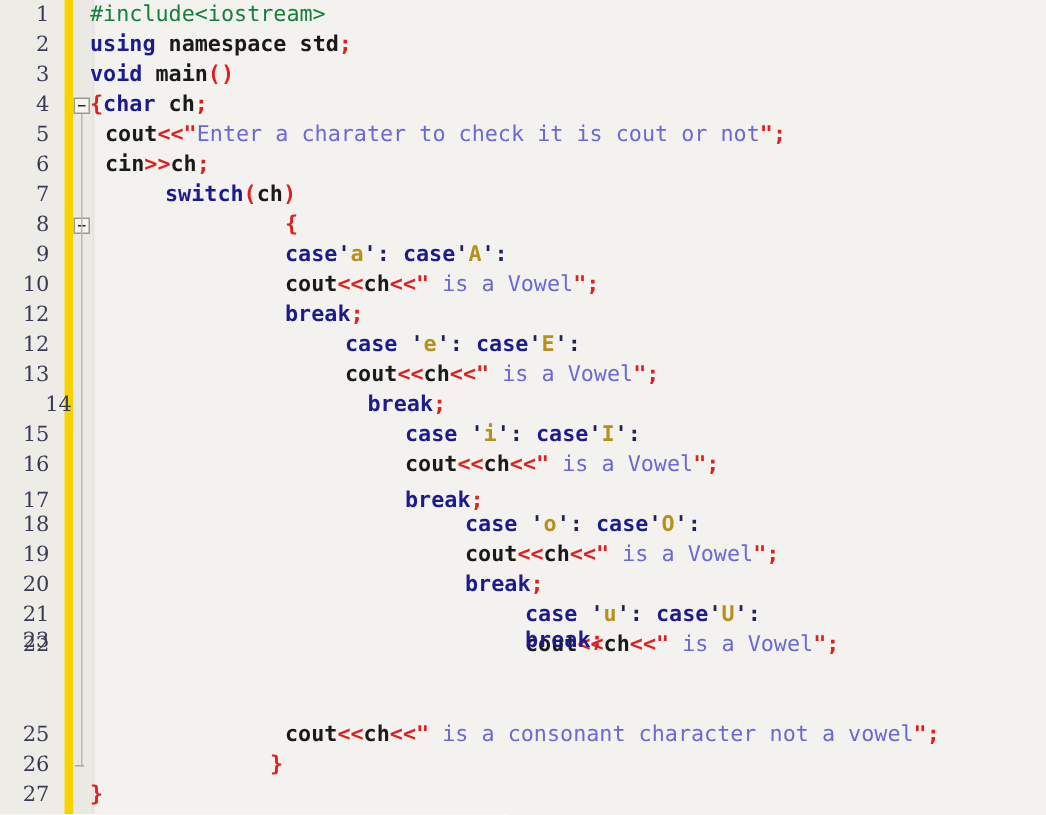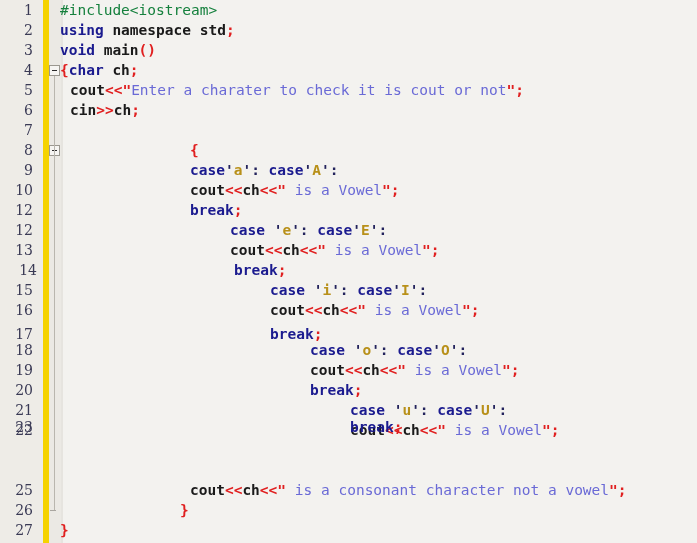--- a/index.html
+++ b/index.html
@@ -134,28 +134,28 @@
       <div class="fold-line" style="top: 76px; height: 434px;"></div>
     </div>
 
   <div class="rows" id="rows">
       <div class="row" style="top: 0px; position: absolute; left: 0px; width: 697px;"><span class="lineno">1</span><span class="code" style="left: 60px;"><span class="t-pre">#include&lt;iostream&gt;</span></span></div>
       <div class="row" style="top: 20px; position: absolute; left: 0px; width: 697px;"><span class="lineno">2</span><span class="code" style="left: 60px;"><span class="t-kw">using</span><span class="t-id"> namespace</span><span class="t-id"> std</span><span class="t-punc">;</span></span></div>
       <div class="row" style="top: 40px; position: absolute; left: 0px; width: 697px;"><span class="lineno">3</span><span class="code" style="left: 60px;"><span class="t-kw">void</span><span class="t-id"> main</span><span class="t-punc">()</span></span></div>
       <div class="row" style="top: 60px; position: absolute; left: 0px; width: 697px;"><span class="lineno">4</span><span class="code" style="left: 60px;"><span class="t-punc">{</span><span class="t-kw">char</span><span class="t-id"> ch</span><span class="t-punc">;</span></span></div>
       <div class="row" style="top: 80px; position: absolute; left: 0px; width: 697px;"><span class="lineno">5</span><span class="code" style="left: 70px;"><span class="t-id">cout</span><span class="t-punc">&lt;&lt;</span><span class="t-strq">"</span><span class="t-str">Enter a charater to check it is cout or not</span><span class="t-strq">"</span><span class="t-punc">;</span></span></div>
       <div class="row" style="top: 100px; position: absolute; left: 0px; width: 697px;"><span class="lineno">6</span><span class="code" style="left: 70px; text-align: right;"><span class="t-id">cin</span><span class="t-punc">&gt;&gt;</span><span class="t-id">ch</span><span class="t-punc">;</span></span></div>
-      <div class="row" style="top: 120px; position: absolute; left: 0px; width: 697px;"><span class="lineno">7</span></div>
+      <div class="row" style="top: 120px; position: absolute; left: 0px; width: 697px;"><span class="lineno">7</span><span class="code" style="left: 110px;"><span class="t-kw">switch</span><span class="t-punc">(</span><span class="t-id">ch</span><span class="t-punc">)</span></span></div>
       <div class="row" style="top: 140px; position: absolute; left: 0px; width: 697px;"><span class="lineno">8</span><span class="code" style="left: 190px;"><span class="t-punc">{</span></span></div>
       <div class="row" style="top: 160px; position: absolute; left: 0px; width: 697px;"><span class="lineno">9</span><span class="code" style="left: 190px;"><span class="t-kw">case</span><span class="t-chrq">'</span><span class="t-chr">a</span><span class="t-chrq">'</span><span class="t-col">: </span><span class="t-kw">case</span><span class="t-chrq">'</span><span class="t-chr">A</span><span class="t-chrq">'</span><span class="t-col">:</span></span></div>
       <div class="row" style="top: 180px; position: absolute; left: 0px; width: 697px;"><span class="lineno">10</span><span class="code" style="left: 190px;"><span class="t-id">cout</span><span class="t-punc">&lt;&lt;</span><span class="t-id">ch</span><span class="t-punc">&lt;&lt;</span><span class="t-strq">"</span><span class="t-str"> is a Vowel</span><span class="t-strq">"</span><span class="t-punc">;</span></span></div>
       <div class="row" style="top: 200px; position: absolute; left: 0px; width: 697px;"><span class="lineno">12</span><span class="code" style="left: 190px;"><span class="t-kw">break</span><span class="t-punc">;</span></span></div>
       <div class="row" style="top: 220px; position: absolute; left: 0px; width: 697px;"><span class="lineno">12</span><span class="code" style="left: 230px;"><span class="t-kw">case</span><span class="t-id"> </span><span class="t-chrq">'</span><span class="t-chr">e</span><span class="t-chrq">'</span><span class="t-col">: </span><span class="t-kw">case</span><span class="t-chrq">'</span><span class="t-chr">E</span><span class="t-chrq">'</span><span class="t-col">:</span></span></div>
       <div class="row" style="top: 240px; position: absolute; left: 0px; width: 697px;"><span class="lineno">13</span><span class="code" style="left: 230px;"><span class="t-id">cout</span><span class="t-punc">&lt;&lt;</span><span class="t-id">ch</span><span class="t-punc">&lt;&lt;</span><span class="t-strq">"</span><span class="t-str"> is a Vowel</span><span class="t-strq">"</span><span class="t-punc">;</span></span></div>
-      <div class="row" style="top: 260px; position: absolute; left: 4px; width: 577px;"><span class="lineno">14</span><span class="code" style="left: 230px;"><span class="t-kw">break</span><span class="t-punc">;</span></span></div>
+      <div class="row" style="top: 260px; position: absolute; left: 15px; width: 577px;"><span class="lineno">14</span><span class="code" style="left: 230px;"><span class="t-kw">break</span><span class="t-punc">;</span></span></div>
       <div class="row" style="top: 280px; position: absolute; left: 0px; width: 697px;"><span class="lineno">15</span><span class="code" style="left: 270px;"><span class="t-kw">case</span><span class="t-id"> </span><span class="t-chrq">'</span><span class="t-chr">i</span><span class="t-chrq">'</span><span class="t-col">: </span><span class="t-kw">case</span><span class="t-chrq">'</span><span class="t-chr">I</span><span class="t-chrq">'</span><span class="t-col">:</span></span></div>
       <div class="row" style="top: 300px; position: absolute; left: 0px; width: 697px;"><span class="lineno">16</span><span class="code" style="left: 270px;"><span class="t-id">cout</span><span class="t-punc">&lt;&lt;</span><span class="t-id">ch</span><span class="t-punc">&lt;&lt;</span><span class="t-strq">"</span><span class="t-str"> is a Vowel</span><span class="t-strq">"</span><span class="t-punc">;</span></span></div>
       <div class="row" style="top: 324px; position: absolute; left: 0px; width: 640px;"><span class="lineno">17</span><span class="code" style="left: 270px;"><span class="t-kw">break</span><span class="t-punc">;</span></span></div>
       <div class="row" style="top: 340px; position: absolute; left: 0px; width: 697px;"><span class="lineno">18</span><span class="code" style="left: 310px;"><span class="t-kw">case</span><span class="t-id"> </span><span class="t-chrq">'</span><span class="t-chr">o</span><span class="t-chrq">'</span><span class="t-col">: </span><span class="t-kw">case</span><span class="t-chrq">'</span><span class="t-chr">O</span><span class="t-chrq">'</span><span class="t-col">:</span></span></div>
       <div class="row" style="top: 360px; position: absolute; left: 0px; width: 697px;"><span class="lineno">19</span><span class="code" style="left: 310px;"><span class="t-id">cout</span><span class="t-punc">&lt;&lt;</span><span class="t-id">ch</span><span class="t-punc">&lt;&lt;</span><span class="t-strq">"</span><span class="t-str"> is a Vowel</span><span class="t-strq">"</span><span class="t-punc">;</span></span></div>
       <div class="row" style="top: 380px; position: absolute; left: 0px; width: 697px;"><span class="lineno">20</span><span class="code" style="left: 310px;"><span class="t-kw">break</span><span class="t-punc">;</span></span></div>
       <div class="row" style="top: 400px; position: absolute; left: 0px; width: 697px;"><span class="lineno">21</span><span class="code" style="left: 350px;"><span class="t-kw">case</span><span class="t-id"> </span><span class="t-chrq">'</span><span class="t-chr">u</span><span class="t-chrq">'</span><span class="t-col">: </span><span class="t-kw">case</span><span class="t-chrq">'</span><span class="t-chr">U</span><span class="t-chrq">'</span><span class="t-col">:</span></span></div>
       <div class="row" style="top: 420px; position: absolute; left: 0px; width: 697px;"><span class="lineno">22</span><span class="code" style="left: 350px;"><span class="t-id">cout</span><span class="t-punc">&lt;&lt;</span><span class="t-id">ch</span><span class="t-punc">&lt;&lt;</span><span class="t-strq">"</span><span class="t-str"> is a Vowel</span><span class="t-strq">"</span><span class="t-punc">;</span></span></div>
       <div class="row" style="top: 417px; position: absolute; left: 0px; width: 697px;"><span class="lineno">23</span><span class="code" style="left: 350px;"><span class="t-kw">break</span><span class="t-punc">;</span></span></div>
       <div class="row" style="top: 480px; position: absolute; left: 0px; width: 697px;"><span class="lineno">25</span><span class="code" style="left: 190px;"><span class="t-id">cout</span><span class="t-punc">&lt;&lt;</span><span class="t-id">ch</span><span class="t-punc">&lt;&lt;</span><span class="t-strq">"</span><span class="t-str"> is a consonant character not a vowel</span><span class="t-strq">"</span><span class="t-punc">;</span></span></div>

